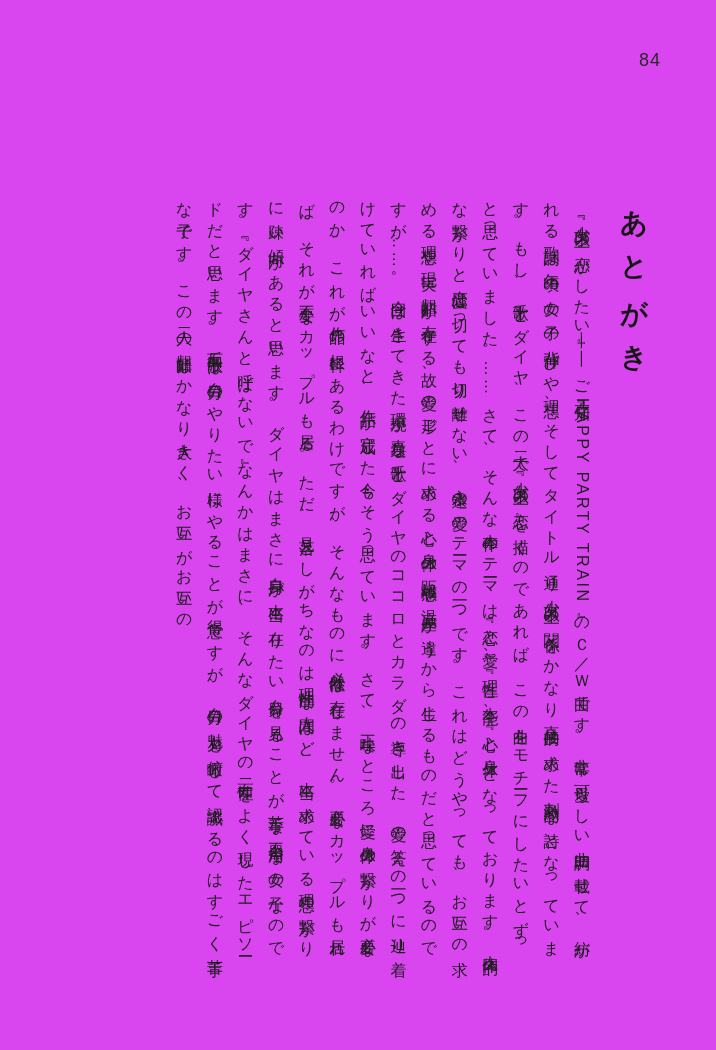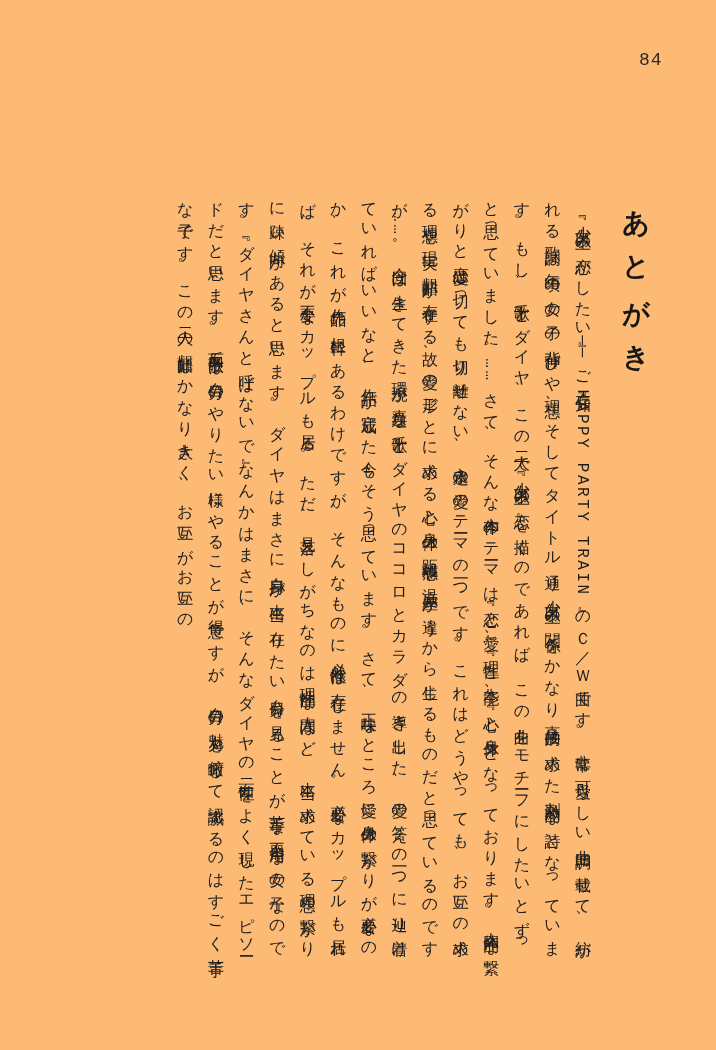--- a/index.html
+++ b/index.html
@@ -5,23 +5,23 @@
   html, body {
     margin: 0;
     padding: 0;
     background: #e8e8e6;
   }
   .page {
     position: relative;
     width: 716px;
     height: 1050px;
     margin: 0 auto;
-    background: #fdba74;
+    background: #d946ef;
     overflow: hidden;
-    font-family: Liberation Mono, monospace;
+    font-family: Liberation Sans, sans-serif;
     color: #1d1d1d;
   }
   .page-number {
     position: absolute;
     top: 50px;
     left: 639px;
     font-size: 18px;
     letter-spacing: 1px;
     color: #2a2a2a;
   }

